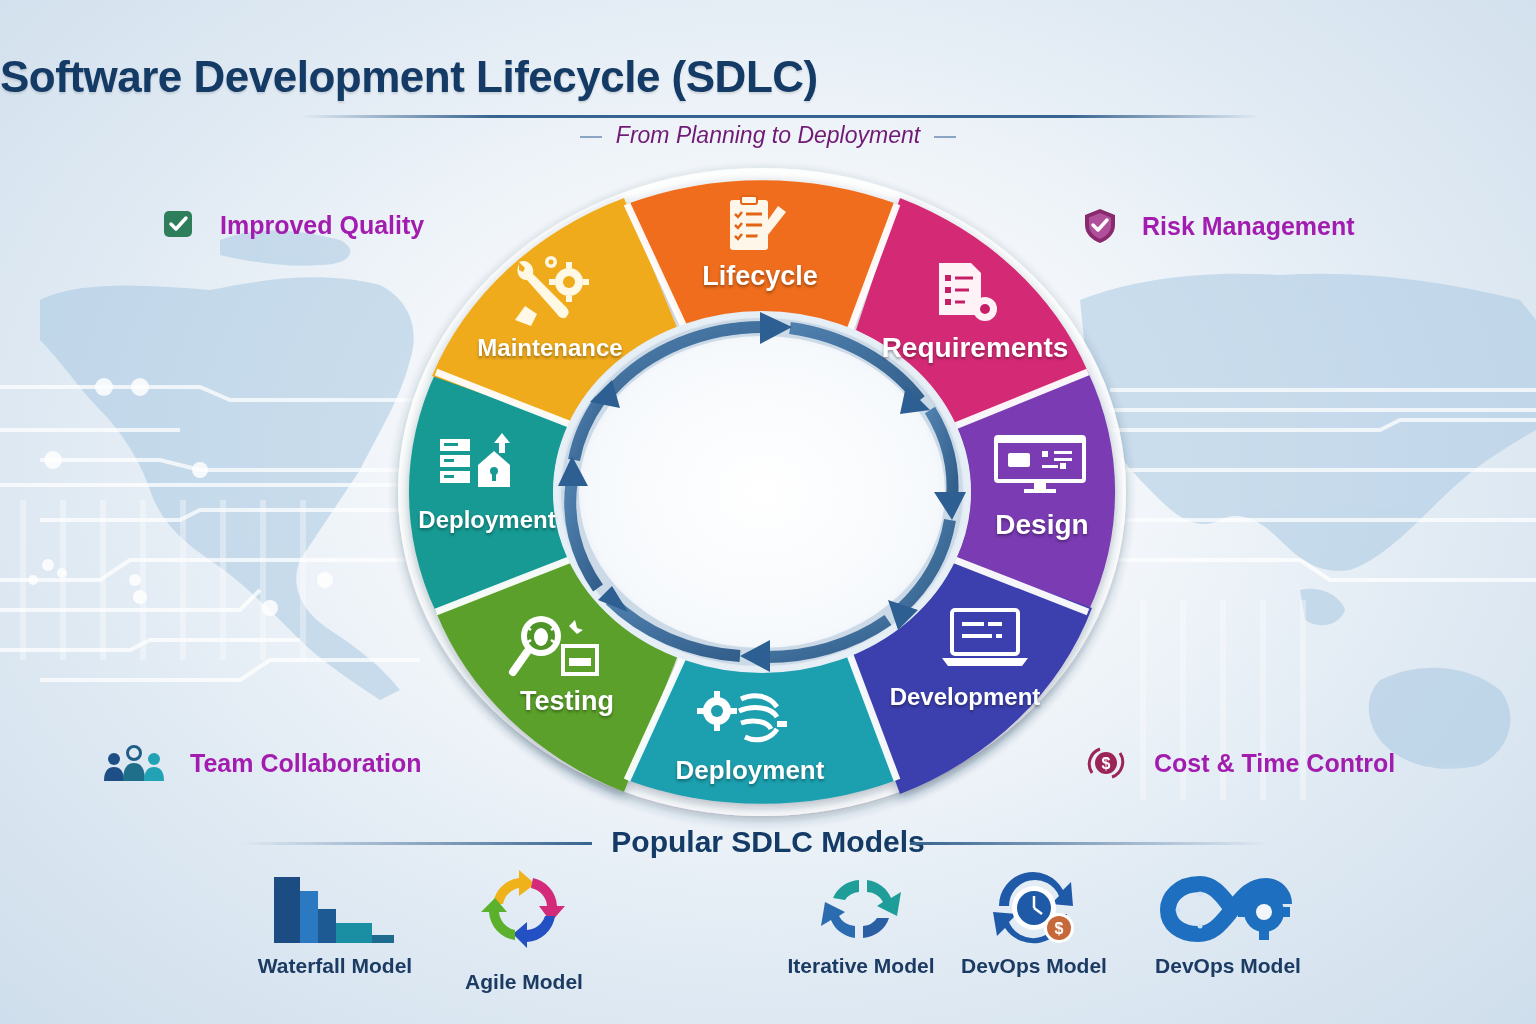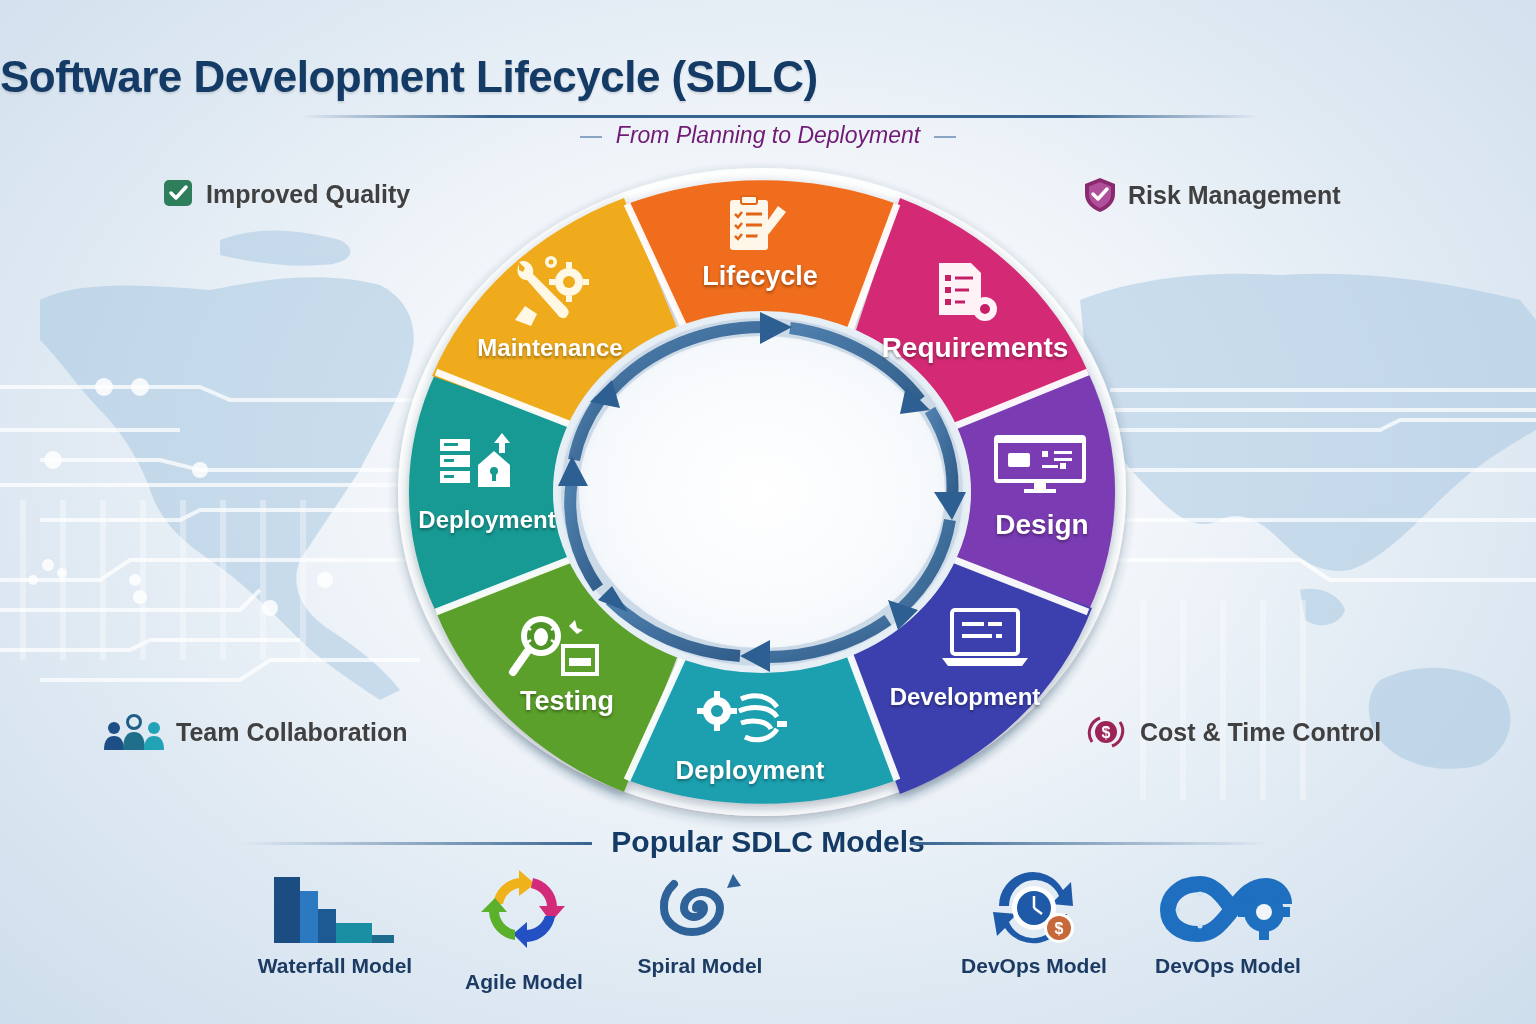--- a/index.html
+++ b/index.html
@@ -17,22 +17,22 @@
   .title-rule {
     position:absolute; left:300px; width:960px; top:115px; height:3px;
     background: linear-gradient(90deg, rgba(30,70,120,0) 0%, #36638f 20%, #36638f 80%, rgba(30,70,120,0) 100%);
   }
   .subtitle {
     position:absolute; left:0; right:0; top:122px; text-align:center;
     font-size:23px; font-style:italic; color:#701a75;
   }
   .subtitle .dash { display:inline-block; width:22px; height:2px; background:#8aa6c4; vertical-align:middle; margin:0 14px; }
   .benefit {
-    position:absolute; display:flex; align-items:center; gap:10px;
-    font-size:25px; font-weight:bold; color:#404040;
+    position:absolute; display:flex; align-items:center; gap:24px;
+    font-size:25px; font-weight:bold; color:#a21caf;margin-top:31px;
   }
   .benefit svg { flex:none; }
   .section-title {
     position:absolute; left:0; right:0; top:825px; text-align:center;
     font-size:30px; font-weight:bold; color:#143a66;
   }
   .sec-rule { position:absolute; top:842px; height:3px; }
   .sec-rule.l { left:240px; width:352px; background:linear-gradient(90deg, rgba(54,99,143,0), #36638f); }
   .sec-rule.r { left:910px; width:360px; background:linear-gradient(90deg, #36638f, rgba(54,99,143,0)); }
   .models {
@@ -389,28 +389,30 @@
     <div class="ico">
       <svg width="90" height="80" viewBox="0 0 90 80">
         <path d="M14 36 A30 30 0 0 1 40 10 L40 2 L56 16 L40 28 L40 20 A20 20 0 0 0 24 36 Z" fill="#f0b21a"></path>
         <path d="M54 10 A30 30 0 0 1 78 38 L86 38 L72 54 L60 38 L68 38 A20 20 0 0 0 52 20 Z" fill="#d42a7a"></path>
         <path d="M76 48 A30 30 0 0 1 48 74 L48 80 L34 66 L48 54 L48 62 A20 20 0 0 0 66 48 Z" fill="#2350c2"></path>
         <path d="M36 72 A30 30 0 0 1 10 44 L2 44 L16 30 L28 44 L20 44 A20 20 0 0 0 36 62 Z" fill="#5bb02c"></path>
       </svg>
     </div>
     <div class="lbl">Agile Model</div>
   </div>
-  <div class="model" style="left:610px;">
+  <div class="model" style="left:771px;">
     <div class="ico">
-      <svg width="110" height="80" viewBox="0 0 110 80">
-        <path d="M55 40 m-4 0 a4 4 0 1 1 8 0 a10 9 0 1 1 -20 0 a18 16 0 1 1 36 0 a28 24 0 1 1 -56 0 a36 32 0 0 1 10 -24" fill="none" stroke="#2f6298" stroke-width="8" stroke-linecap="round"></path>
-        <path d="M88 6 L96 18 L82 20 Z" fill="#2f6298"></path>
+      <svg width="100" height="80" viewBox="0 0 100 80">
+        <path d="M22 30 A30 28 0 0 1 48 12 L48 24 A18 16 0 0 0 34 32 Z" fill="#1f9e99"></path>
+        <path d="M56 12 A30 28 0 0 1 80 30 L90 24 L86 48 L66 38 L72 34 A18 16 0 0 0 56 24 Z" fill="#1f9e99"></path>
+        <path d="M78 50 A30 28 0 0 1 52 70 L52 58 A18 16 0 0 0 66 50 Z" fill="#2b5fa3"></path>
+        <path d="M44 70 A30 28 0 0 1 20 52 L10 58 L14 34 L34 44 L28 48 A18 16 0 0 0 44 58 Z" fill="#2b6bb0"></path>
       </svg>
     </div>
-    <div class="lbl">Spiral Model</div>
+    <div class="lbl">Iterative Model</div>
   </div>
   <div class="model" style="left:944px;">
     <div class="ico">
       <svg width="110" height="84" viewBox="0 0 110 84">
         <path d="M20 40 A34 34 0 0 1 84 24 L92 16 L94 40 L72 38 L80 30 A26 26 0 0 0 30 40 Z" fill="#1e5aa8"></path>
         <path d="M88 48 A34 34 0 0 1 26 62 L18 70 L14 46 L38 48 L30 56 A26 26 0 0 0 80 48 Z" fill="#1e5aa8"></path>
         <circle cx="55" cy="42" r="22" fill="#ffffff"></circle>
         <circle cx="55" cy="42" r="17" fill="#1e5aa8"></circle>
         <g stroke="#fff" stroke-width="2.5">
             <line x1="55" y1="42" x2="55" y2="30"></line>

